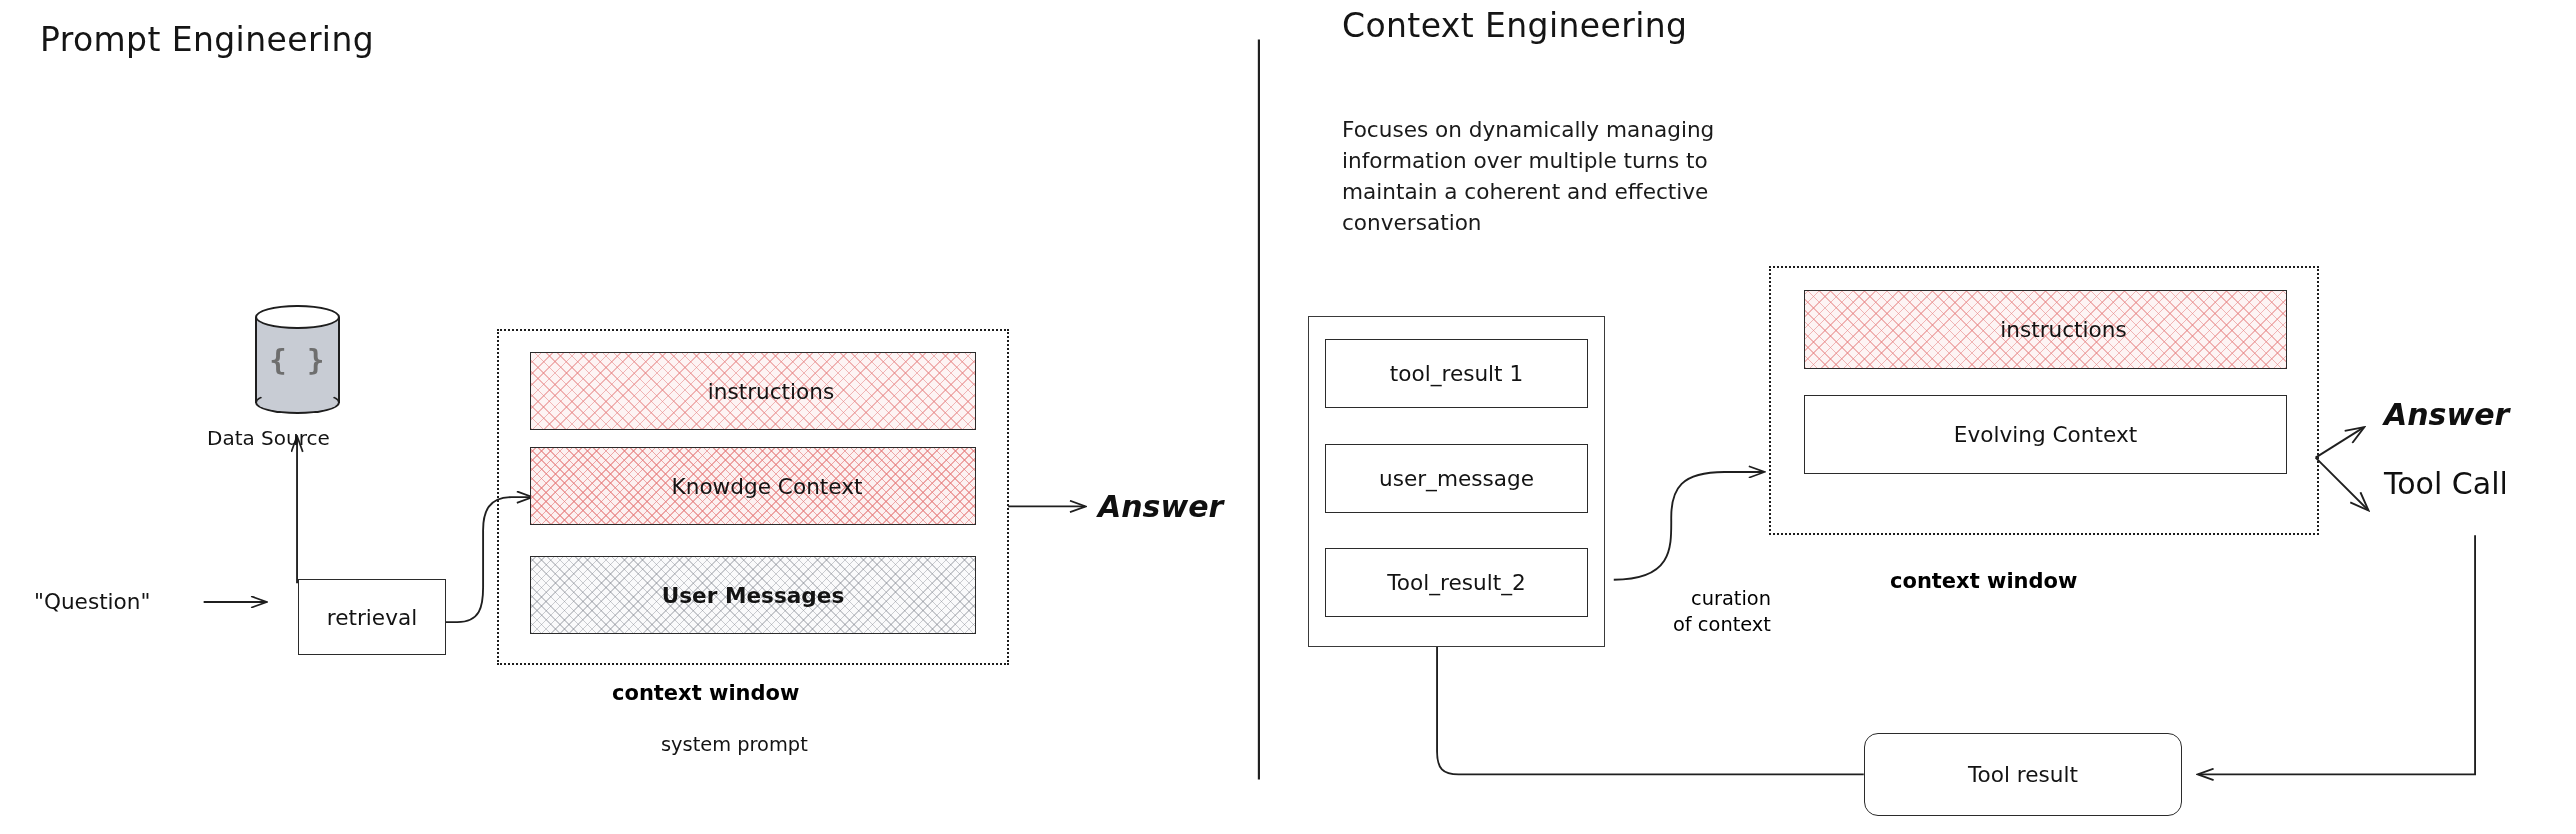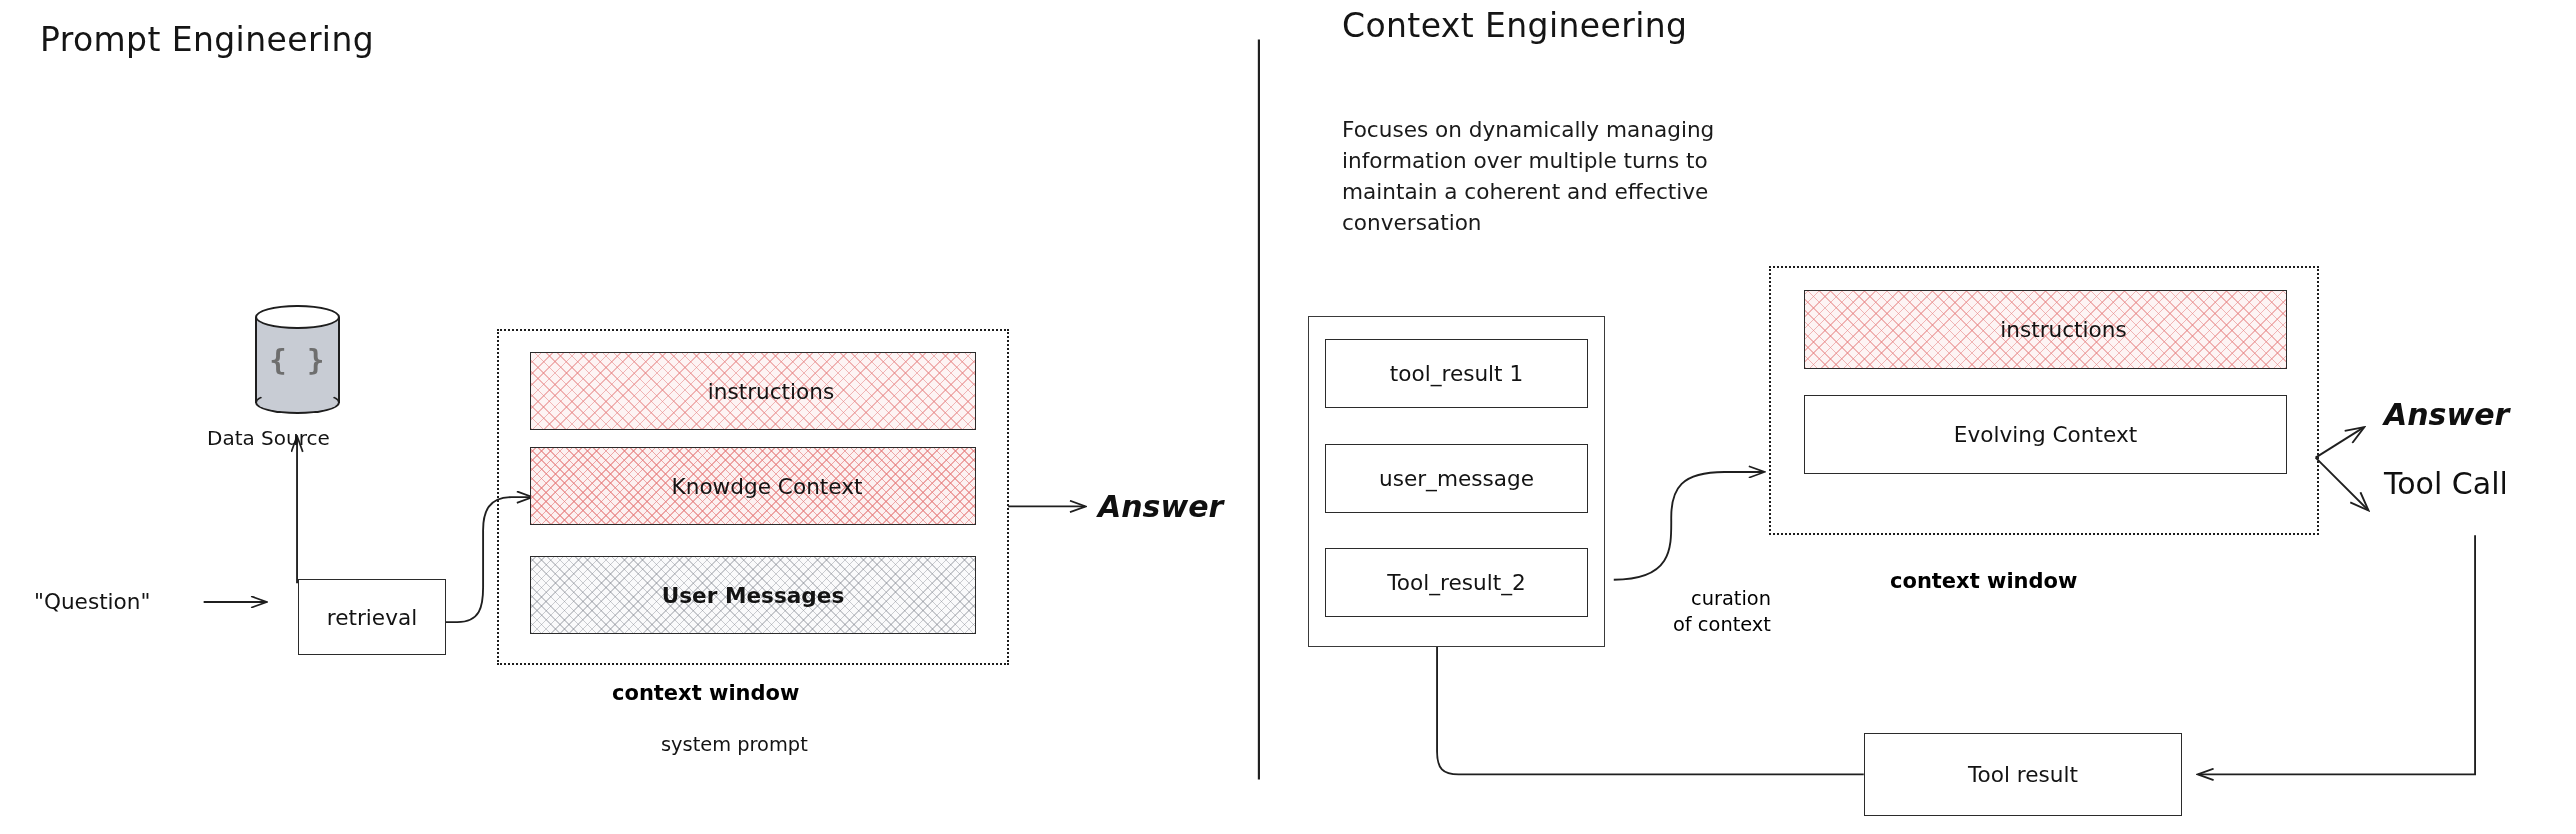--- a/index.html
+++ b/index.html
@@ -192,18 +192,18 @@
   </div>
   <div class="abs solidbox" style="left:1804px;top:395px;width:483px;height:79px;">
     <span class="boxlabel">Evolving Context</span>
   </div>
 
   <div class="abs cwlabel" style="left:1890px;top:569px;">context window</div>
 
   <div class="abs answer" style="left:2384px;top:397px;">Answer</div>
   <div class="abs toolcall" style="left:2384px;top:466px;">Tool Call</div>
 
-  <div class="abs solidbox" style="left:1864px;top:733px;width:318px;height:83px;">
+  <div class="abs solidbox" style="left:1864px;top:733px;width:318px;height:83px;border-radius:14px;">
     <span class="boxlabel">Tool result</span>
   </div>
 
 </div>
 
 
 </body></html>

